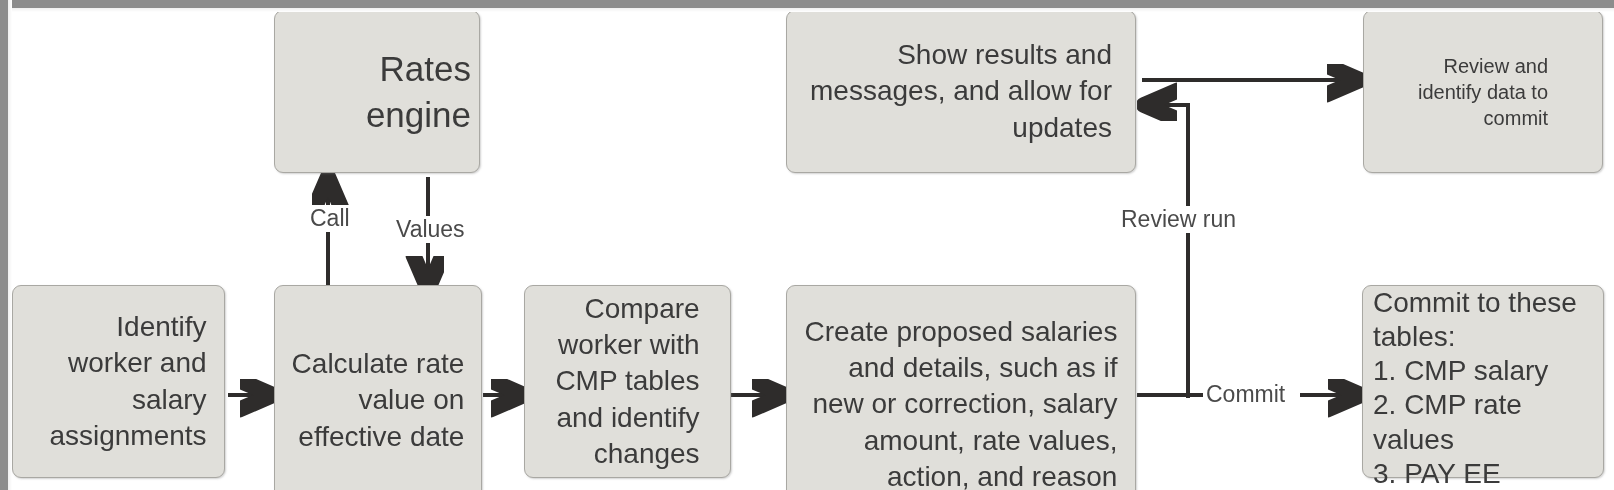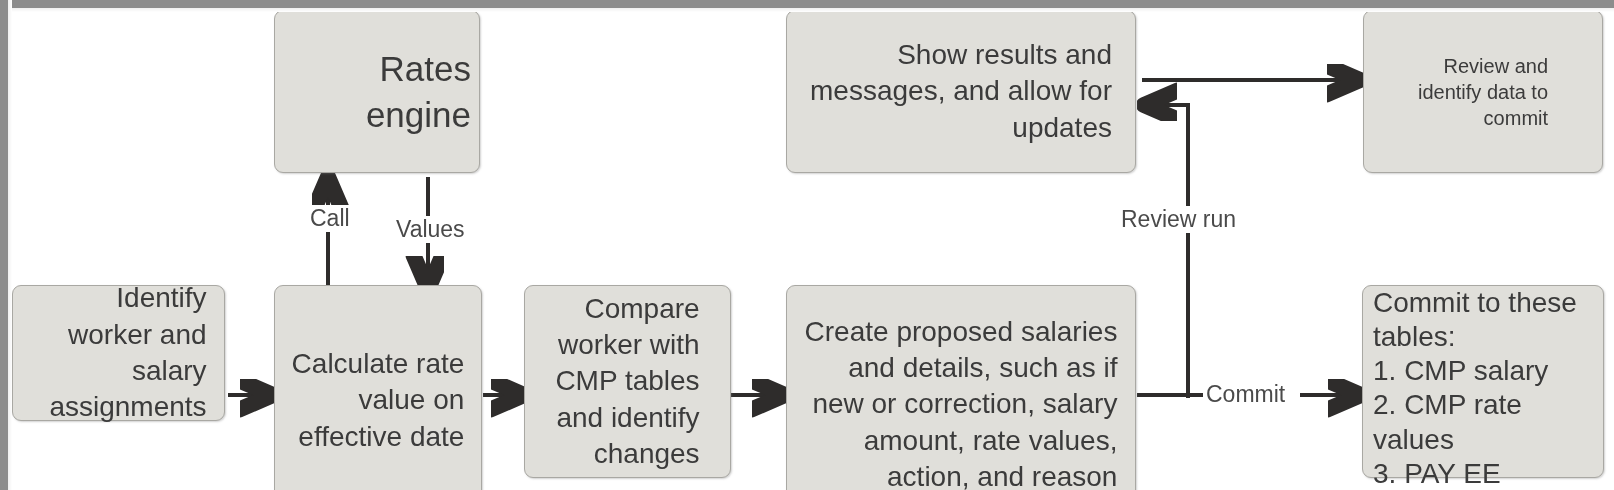--- a/index.html
+++ b/index.html
@@ -119,21 +119,21 @@
   <div class="node" style="left:274px; top:10px; width:206px; height:163px; font-size:35px;">Rates engine</div>
 
   <div class="node" style="left:786px; top:10px; width:350px; height:163px; font-size:28px;">Show results and
 messages, and allow for
 updates</div>
 
   <div class="node" style="left:1363px; top:10px; width:240px; height:163px; font-size:20px;">Review and
 identify data to
 commit</div>
 
-  <div class="node" style="left:12px; top:285px; width:213px; height:136px; font-size:28px;padding-left:27px;">Identify
+  <div class="node" style="left:12px; top:285px; width:213px; height:193px; font-size:28px;padding-left:27px;">Identify
 worker and
 salary
 assignments</div>
 
   <div class="node" style="left:274px; top:285px; width:208px; height:231px; font-size:28px;">Calculate rate
 value on
 effective date</div>
 
   <div class="node" style="left:524px; top:285px; width:207px; height:193px; font-size:28px;">Compare
 worker with

